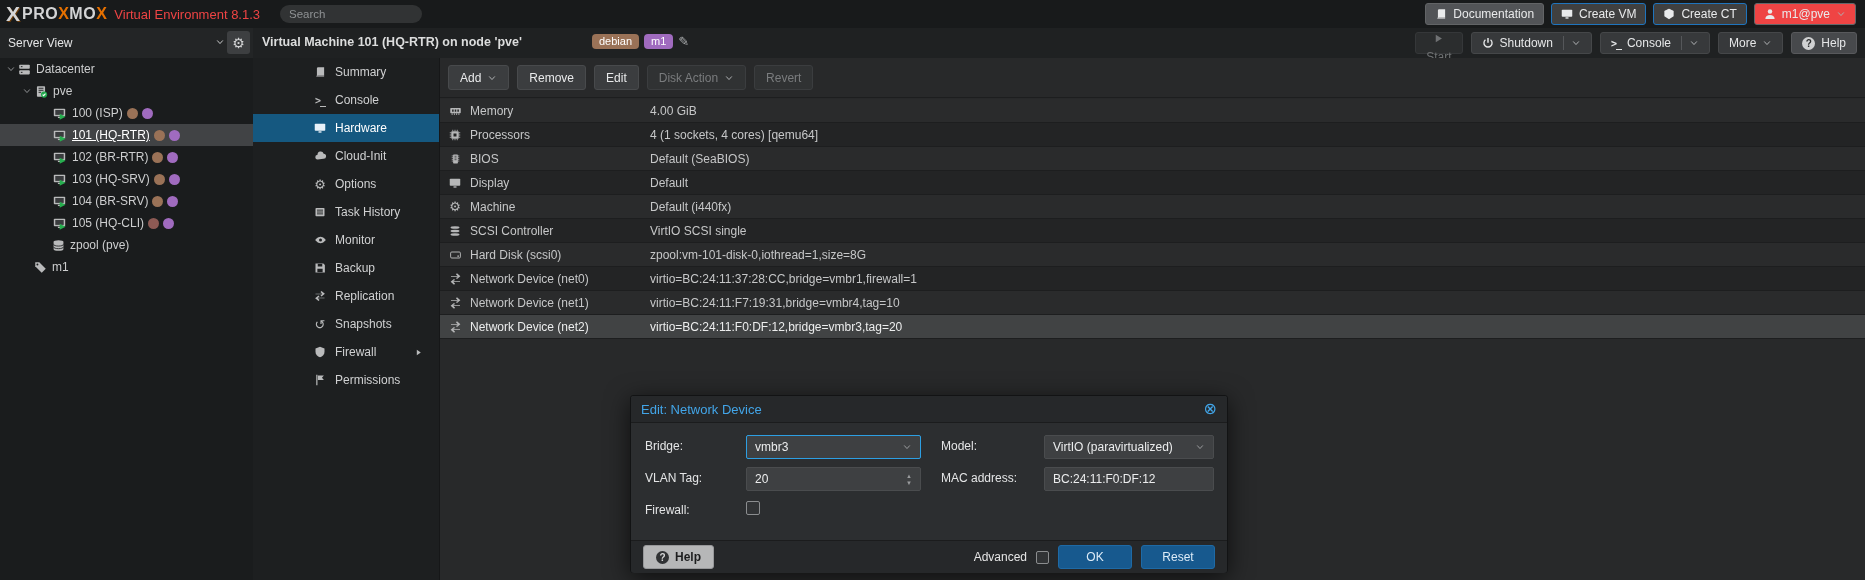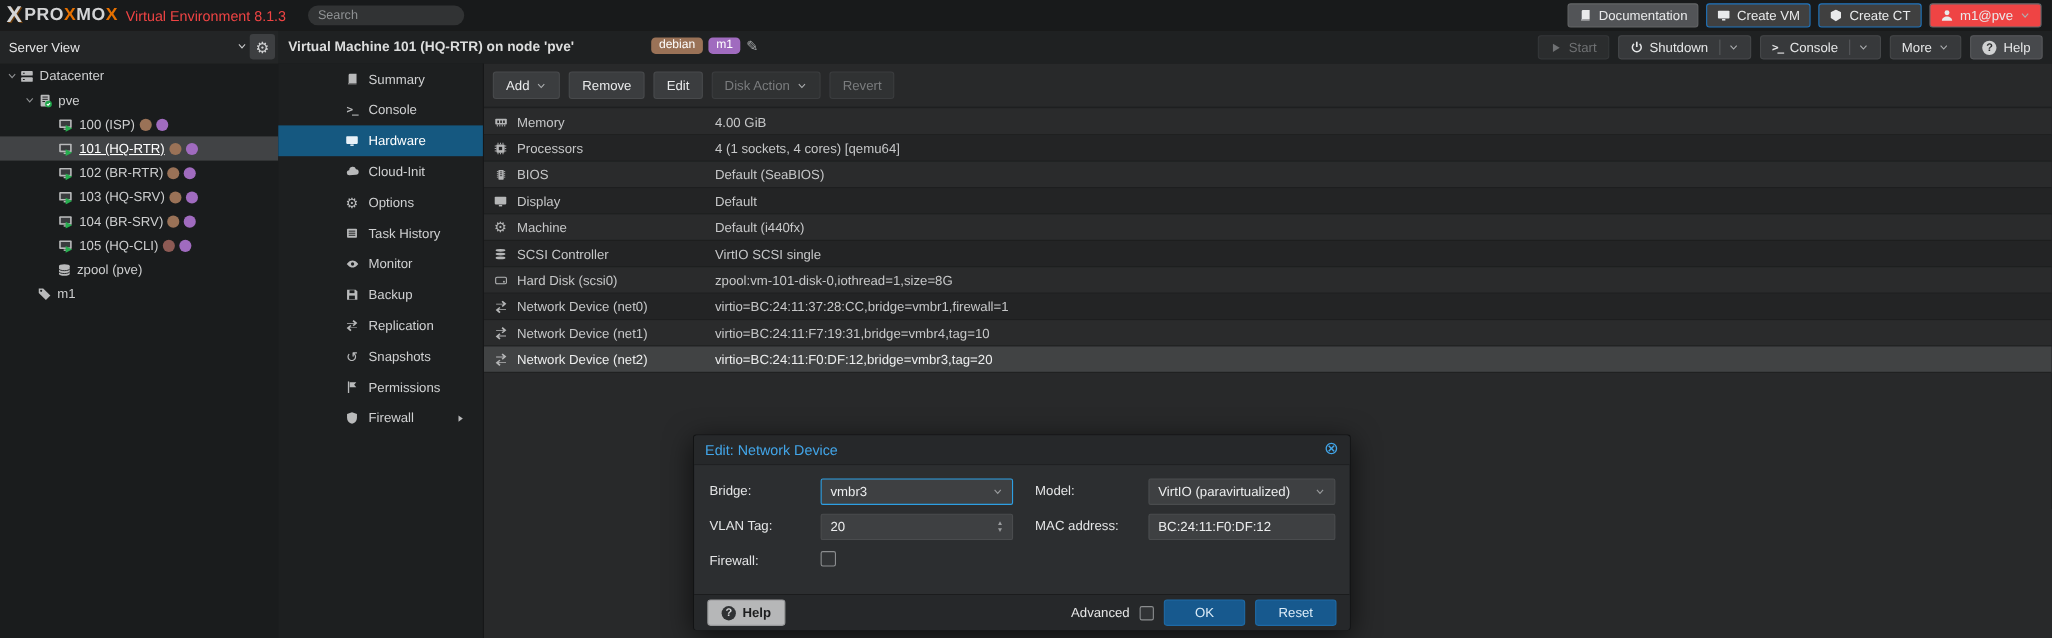--- a/index.html
+++ b/index.html
@@ -34,21 +34,21 @@
   .sv-chev { position:absolute; right:28px; top:9px; }
   .gear-btn { position:absolute; right:3px; top:3px; width:23px; height:23px; background:#3d3f41;
     border-radius:3px; display:flex; align-items:center; justify-content:center; color:#d2d3d4; font-size:14px; }
   .vm-title { position:absolute; left:262px; top:7px; font-weight:bold; color:#dcdddd; font-size:12.5px; }
   .tags { position:absolute; left:592px; top:6px; display:flex; gap:5px; align-items:center; }
   .tag { padding:1px 7px 2px; border-radius:4px; color:#fff; font-size:11px; }
   .pencil { color:#a9abad; font-size:13px; }
   .vm-actions { position:absolute; right:8px; top:4px; display:flex; gap:8px; }
   .abtn { display:inline-flex; align-items:center; gap:6px; height:22px; padding:0 10px; border-radius:3px;
     background:#37393b; border:1px solid #454749; color:#e6e7e8; white-space:nowrap; }
-  .abtn.disabled { background:#2b2d2e; border-color:#353739; color:#6f7173; }
+  .abtn.disabled { background:#2b2d2e; border-color:#353739; color:#6f7173;flex-direction:column; }
   .abtn.disabled .icon { color:#6f7173; }
   .abtn .split { border-left:1px solid #55575a; margin-left:4px; padding-left:7px; height:14px; display:inline-flex; align-items:center; }
   .abtn.light { background:#47494c; border-color:#58595c; }
   .term { font-family:"DejaVu Sans Mono", monospace; font-weight:bold; font-size:10px; letter-spacing:-1px; }
   .cq { width:13px; height:13px; border-radius:50%; background:#d0d1d2; color:#2b2d2e; font-weight:bold;
     font-size:10px; display:inline-flex; align-items:center; justify-content:center; }
   .cq.dark { background:#303234; color:#d6d7d8; }
 
   
   .tree { position:absolute; left:0; top:58px; width:253px; bottom:0; background:#1a1c1d; }
@@ -447,38 +447,38 @@
     </div>
     <div class="menu-row">
       <span class="icon ">
         <span style="font-size:13px;line-height:1">↺</span>
       </span>
       <span class="lbl">Snapshots</span>
     </div>
     <div class="menu-row">
       <span class="icon ">
         <svg width="12" height="12" viewBox="0 0 16 16" fill="currentColor">
-          <rect x="3" y="1" width="1.6" height="14"></rect>
-          <path d="M5.2 2h8l-2.6 3 2.6 3h-8z"></path>
-        </svg>
-      </span>
-      <span class="lbl">Permissions</span>
-    </div>
-    <div class="menu-row">
-      <span class="icon ">
-        <svg width="12" height="12" viewBox="0 0 16 16" fill="currentColor">
           <path d="M8 1l6 2.2v4.6c0 4-2.5 6.2-6 7.2-3.5-1-6-3.2-6-7.2V3.2z"></path>
         </svg>
       </span>
       <span class="lbl">Firewall</span>
       <span class="submenu-caret icon">
         <svg width="9" height="9" viewBox="0 0 16 16" fill="currentColor">
           <path d="M5 3l7 5-7 5z"></path>
         </svg>
       </span>
+    </div>
+    <div class="menu-row">
+      <span class="icon ">
+        <svg width="12" height="12" viewBox="0 0 16 16" fill="currentColor">
+          <rect x="3" y="1" width="1.6" height="14"></rect>
+          <path d="M5.2 2h8l-2.6 3 2.6 3h-8z"></path>
+        </svg>
+      </span>
+      <span class="lbl">Permissions</span>
     </div>
   </div>
 <div class="content">
   <div class="toolbar" id="toolbar">
       <span class="tbtn">
         <span>Add</span>
         <span class="icon chev">
           <svg width="10" height="10" viewBox="0 0 16 16" fill="currentColor">
             <path d="M3.5 5.5l4.5 5 4.5-5" fill="none" stroke="currentColor" stroke-width="1.6"></path>
           </svg>

